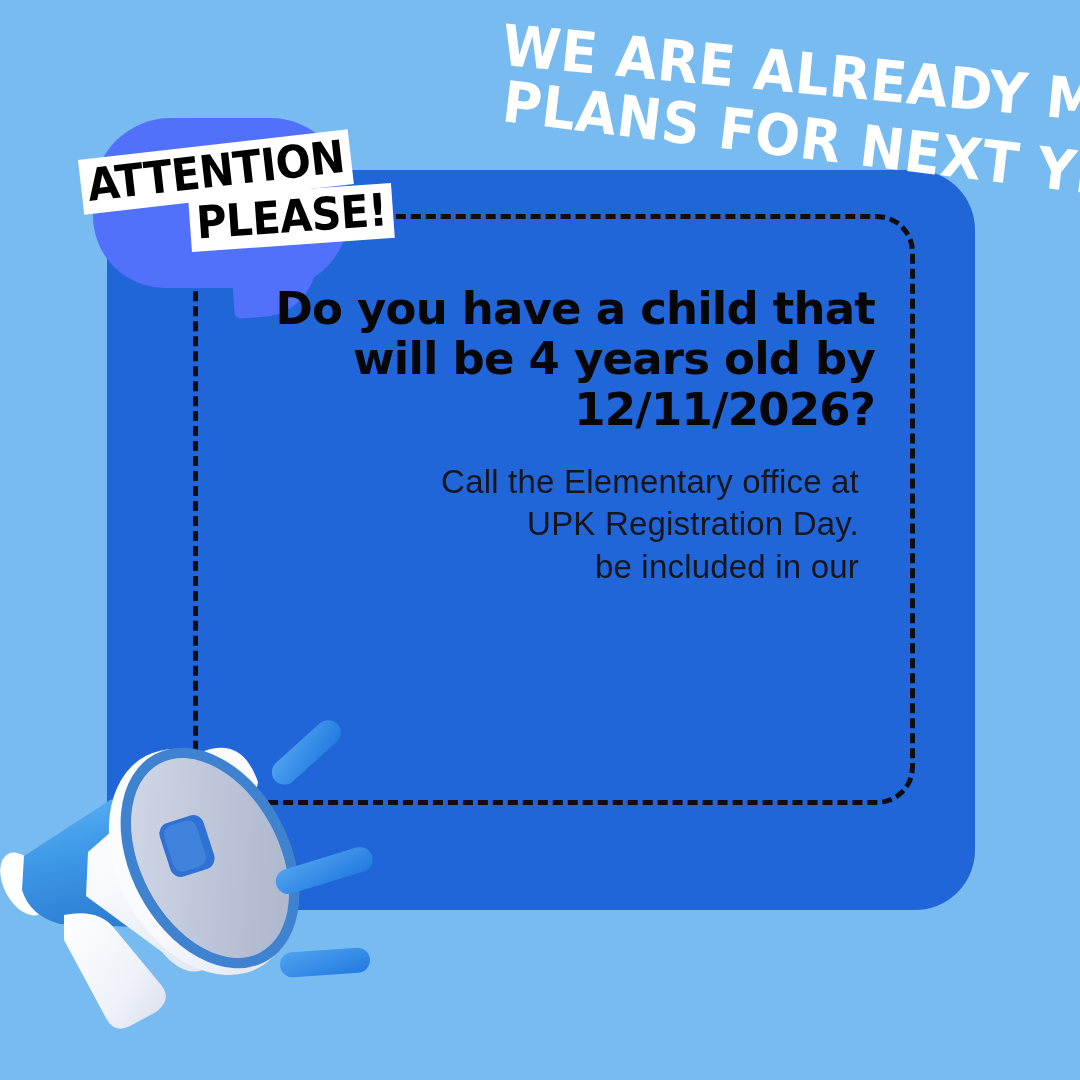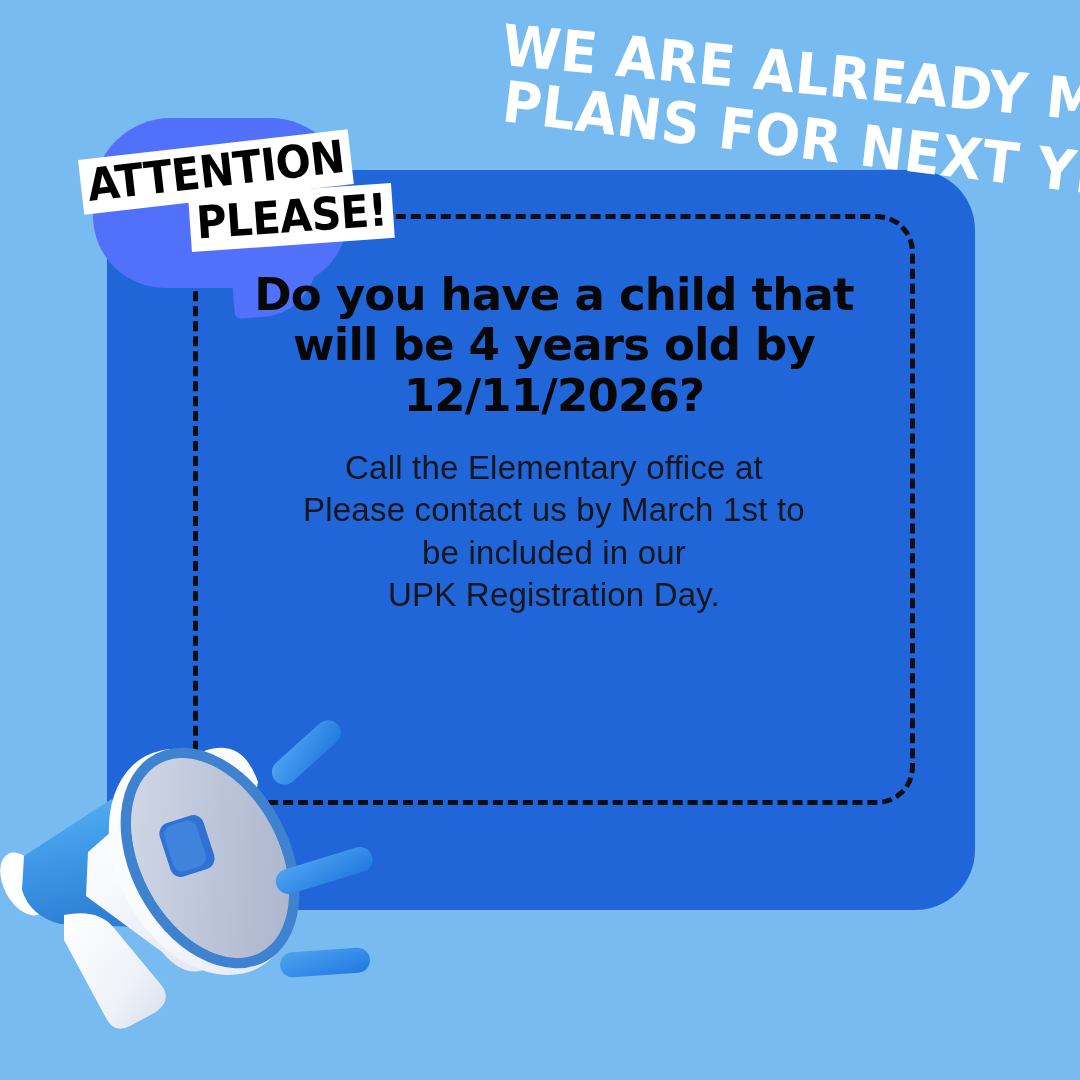--- a/index.html
+++ b/index.html
@@ -119,45 +119,45 @@
     margin-top: 4px;
     margin-right: -6px;
     transform: rotate(2.5deg);
     transform-origin: right top;
   }
 
   
   .content {
     position: absolute;
     left: 193px;
-    top: 200px;
+    top: 214px;
     width: 722px;
     height: 591px;
     box-sizing: border-box;
     padding: 70px 40px 20px 40px;
-    text-align: center;
+    text-align: right;
   }
   .headline {
     color: #070708;
     font-family: "DejaVu Sans", sans-serif;
     font-weight: 700;
     font-size: 45px;
     line-height: 1.12;
     letter-spacing: -0.8px;
     margin: 0 0 26px 0;
   }
   .headline span { display: block; }
   .body-copy {
     color: #16161c;
     font-family: "Liberation Sans", sans-serif;
     font-weight: 400;
     font-size: 33px;
     line-height: 1.28;
     letter-spacing: 0.2px;
-    margin: 0;
+    margin: 16px;
   }
   .body-copy span { display: block; }
 
   
   .megaphone {
     position: absolute;
     left: -10px;
     top: 700px;
     width: 400px;
     height: 380px;
@@ -189,23 +189,22 @@
   </div>
 
   <div class="content">
     <h1 class="headline">
       <span>Do you have a child that</span>
       <span>will be 4 years old by</span>
       <span>12/11/2026?</span>
     </h1>
     <p class="body-copy">
       <span>Call the Elementary office at</span>
-      <span>Please contact us by March 1st to</span>
+      <span>UPK Registration Day.</span>
       <span>be included in our</span>
-      <span>UPK Registration Day.</span>
     </p>
   </div>
 
   <div class="megaphone">
     <svg class="mega-svg" viewBox="0 0 400 380" xmlns="http://www.w3.org/2000/svg">
       <defs>
         <linearGradient id="bodyGrad" x1="0" y1="0" x2="0.3" y2="1">
           <stop offset="0%" stop-color="#5fb4f2"></stop>
           <stop offset="45%" stop-color="#3f9ae8"></stop>
           <stop offset="100%" stop-color="#2e7fd4"></stop>

